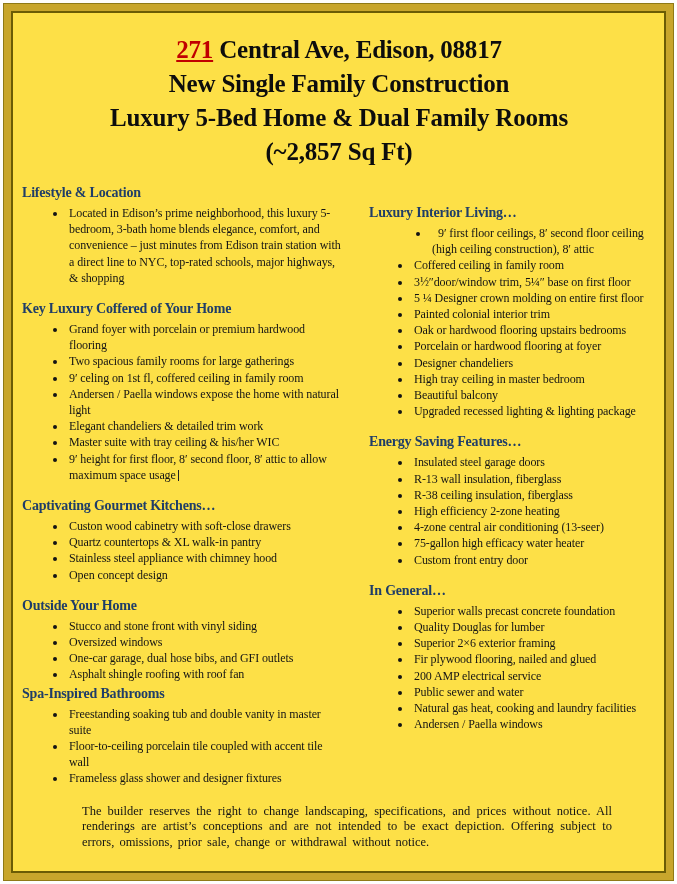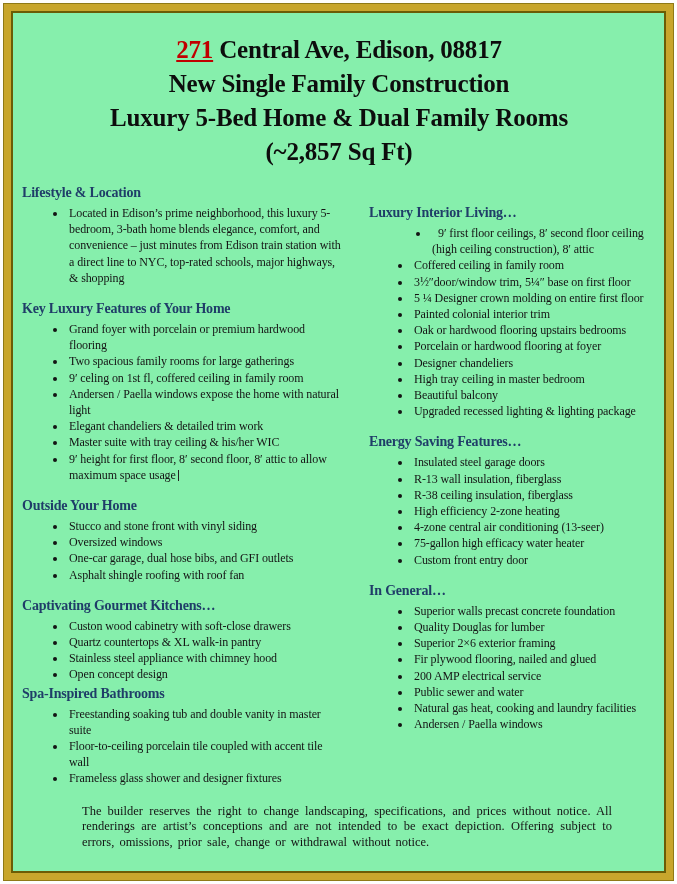--- a/index.html
+++ b/index.html
@@ -25,21 +25,21 @@
     width: 100%; height: 100%;
     border: 7px solid var(--border-gold, #C8A62C);
     outline: 1px solid #8f7a16;
     outline-offset: 0;
   }
   .inner-frame {
     width: 100%; height: 100%;
     border: 2px solid var(--border-dark-olive, #6B5C05);
     padding: 20px 6px 0 7px;
     overflow: hidden;
-    background: #86efac;
+    background: #fde047;
   }
   
   .title {
     text-align: center;
     font-weight: bold;
     font-size: 25px;
     line-height: 34px;
     color: #0d0d0d;
     letter-spacing: -0.2px;
     margin-bottom: 9px;
@@ -107,47 +107,47 @@
 
       <div class="columns">
         <div class="col col-left">
             <section>
               <h2 class="section-heading">Lifestyle &amp; Location</h2>
               <ul class="bullets">
                 <li class="bullet">Located in Edison’s prime neighborhood, this luxury 5-bedroom, 3-bath home blends elegance, comfort, and convenience – just minutes from Edison train station with a direct line to NYC, top-rated schools, major highways, &amp; shopping</li>
               </ul>
             </section>
             <section>
-              <h2 class="section-heading">Key Luxury Features of Your Home</h2>
+              <h2 class="section-heading">Key Luxury Coffered of Your Home</h2>
               <ul class="bullets">
                 <li class="bullet">Grand foyer with porcelain or premium hardwood flooring</li>
                 <li class="bullet">Two spacious family rooms for large gatherings</li>
                 <li class="bullet">9′ celing on 1st fl, coffered ceiling in family room</li>
                 <li class="bullet">Andersen / Paella windows expose the home with natural light</li>
                 <li class="bullet">Elegant chandeliers &amp; detailed trim work</li>
                 <li class="bullet">Master suite with tray ceiling &amp; his/her WIC</li>
                 <li class="bullet">9′ height for first floor, 8′ second floor, 8′ attic to allow maximum space usage</li>
               </ul>
             </section>
             <section>
+              <h2 class="section-heading">Captivating Gourmet Kitchens…</h2>
+              <ul class="bullets">
+                <li class="bullet">Custon wood cabinetry with soft-close drawers</li>
+                <li class="bullet">Quartz countertops &amp; XL walk-in pantry</li>
+                <li class="bullet">Stainless steel appliance with chimney hood</li>
+                <li class="bullet">Open concept design</li>
+              </ul>
+            </section>
+            <section>
               <h2 class="section-heading">Outside Your Home</h2>
               <ul class="bullets">
                 <li class="bullet">Stucco and stone front with vinyl siding</li>
                 <li class="bullet">Oversized windows</li>
                 <li class="bullet">One-car garage, dual hose bibs, and GFI outlets</li>
                 <li class="bullet">Asphalt shingle roofing with roof fan</li>
-              </ul>
-            </section>
-            <section>
-              <h2 class="section-heading">Captivating Gourmet Kitchens…</h2>
-              <ul class="bullets">
-                <li class="bullet">Custon wood cabinetry with soft-close drawers</li>
-                <li class="bullet">Quartz countertops &amp; XL walk-in pantry</li>
-                <li class="bullet">Stainless steel appliance with chimney hood</li>
-                <li class="bullet">Open concept design</li>
               </ul>
             </section>
             <section>
               <h2 class="section-heading">Spa-Inspired Bathrooms</h2>
               <ul class="bullets">
                 <li class="bullet">Freestanding soaking tub and double vanity in master suite</li>
                 <li class="bullet">Floor-to-ceiling porcelain tile coupled with accent tile wall</li>
                 <li class="bullet">Frameless glass shower and designer fixtures</li>
               </ul>
             </section>

